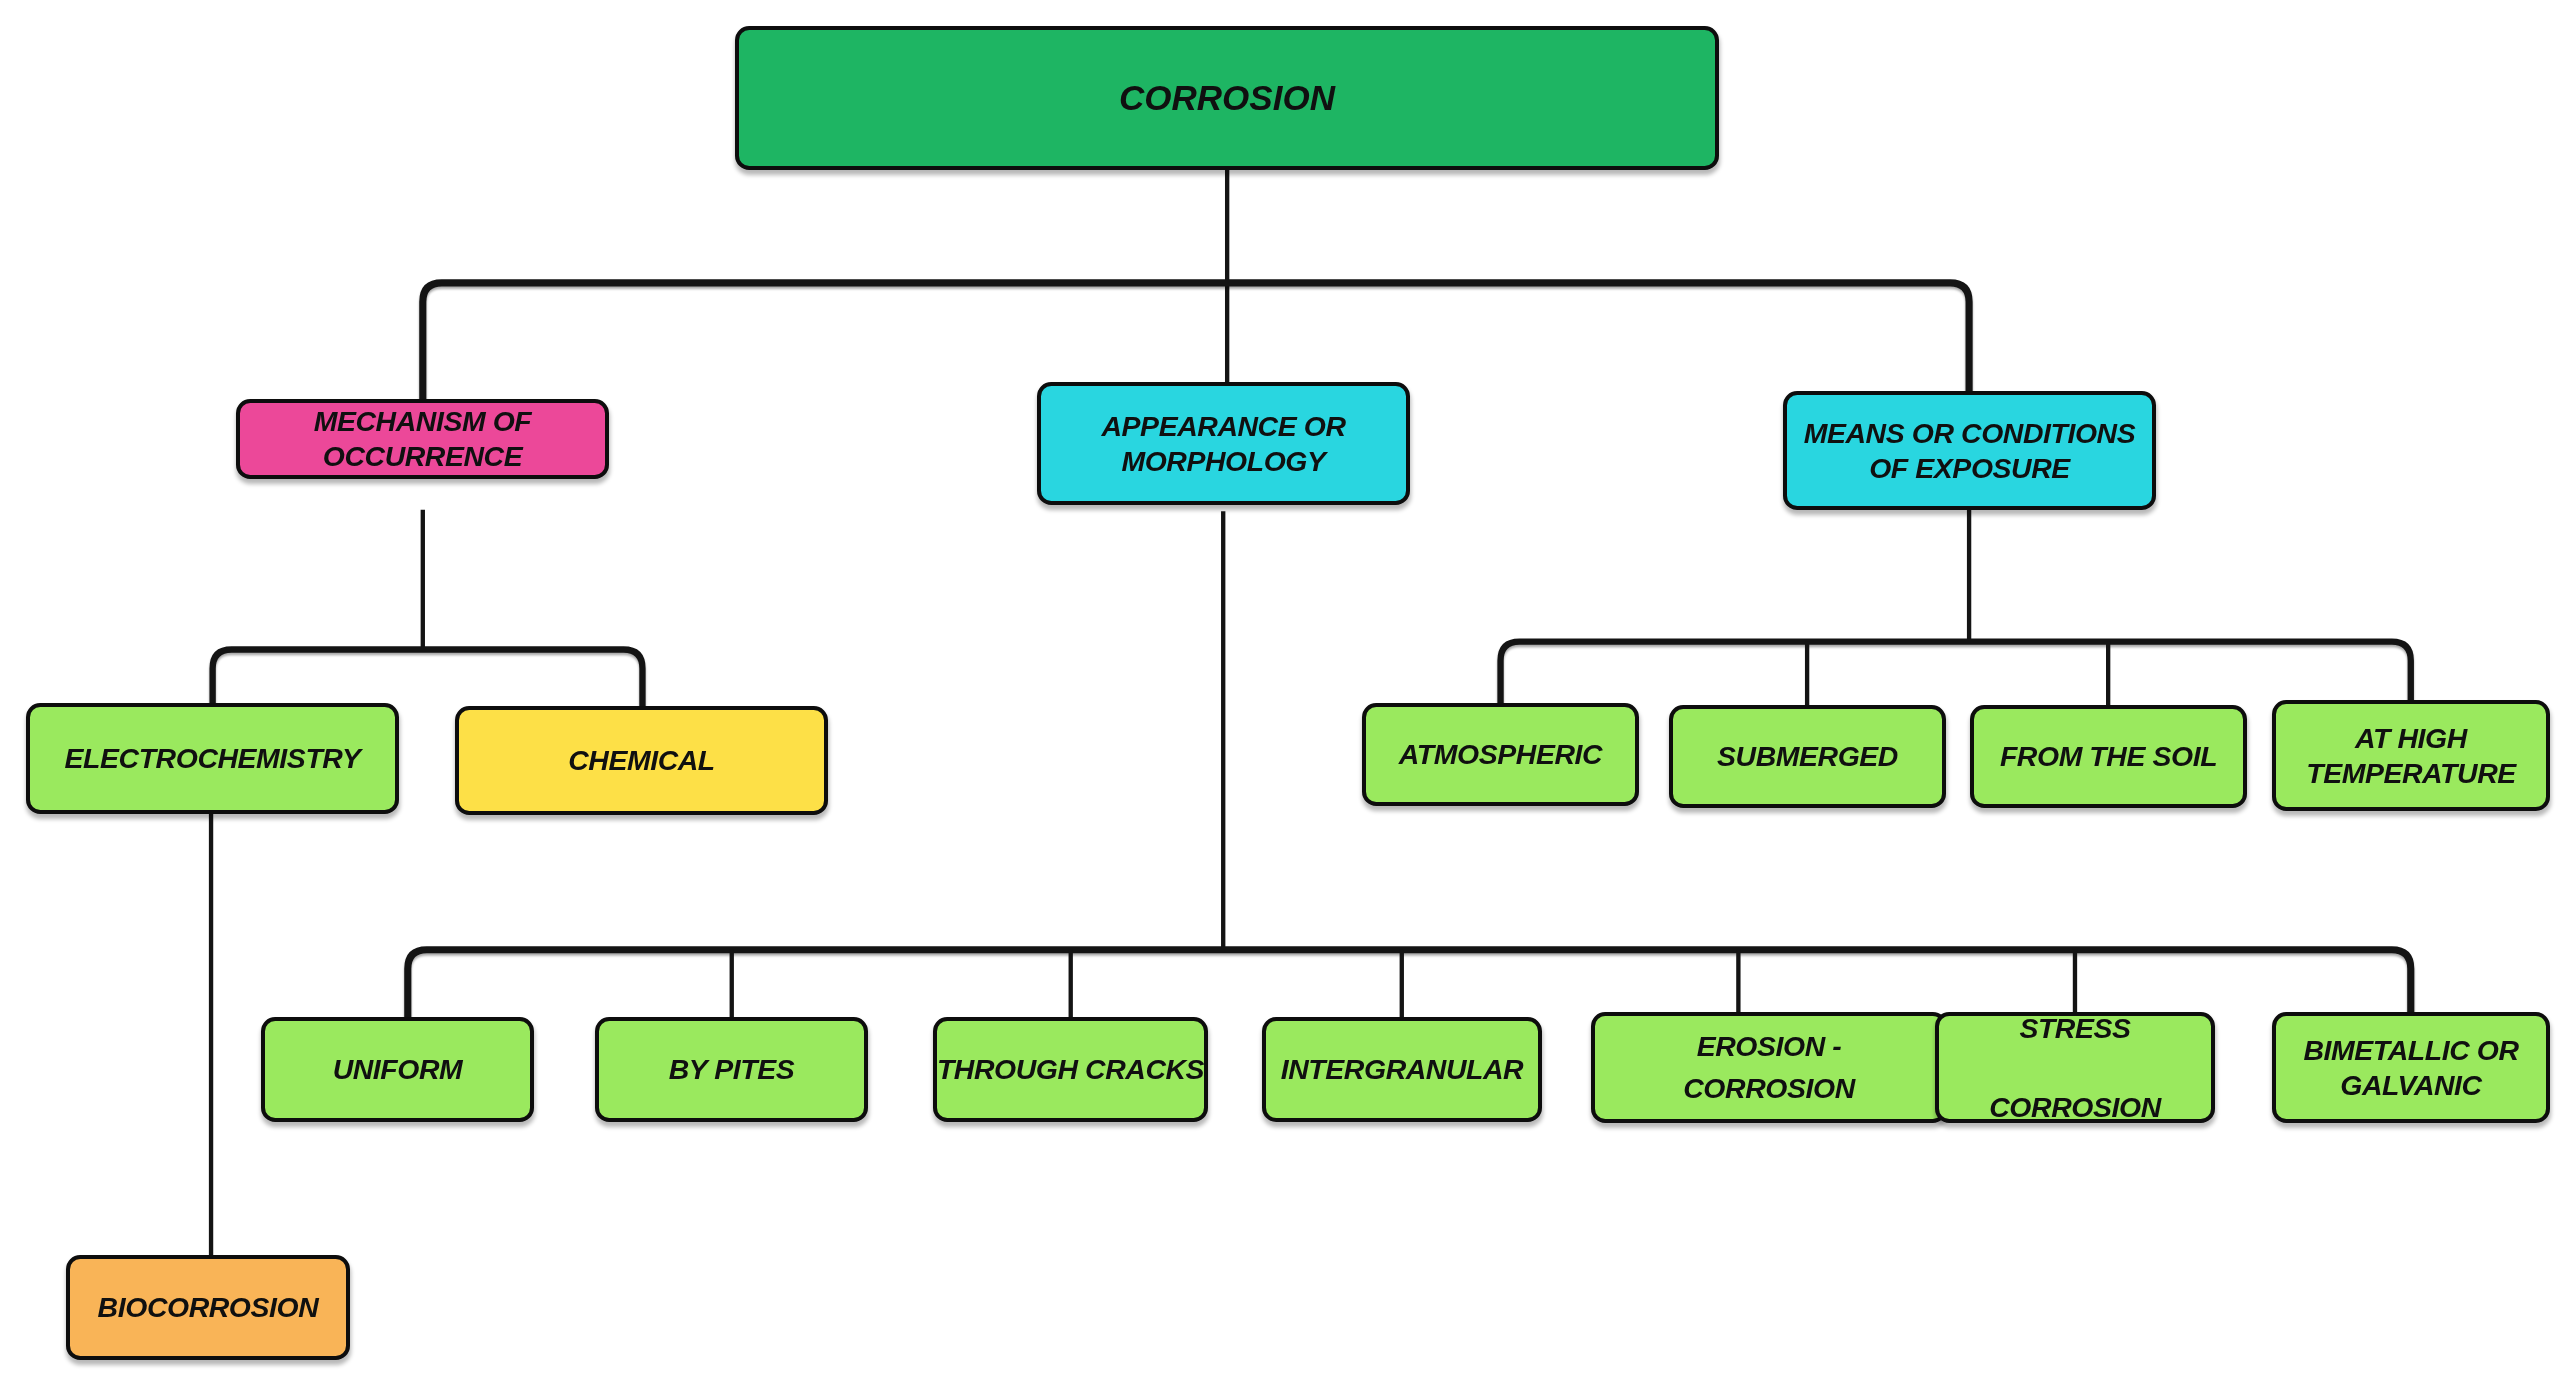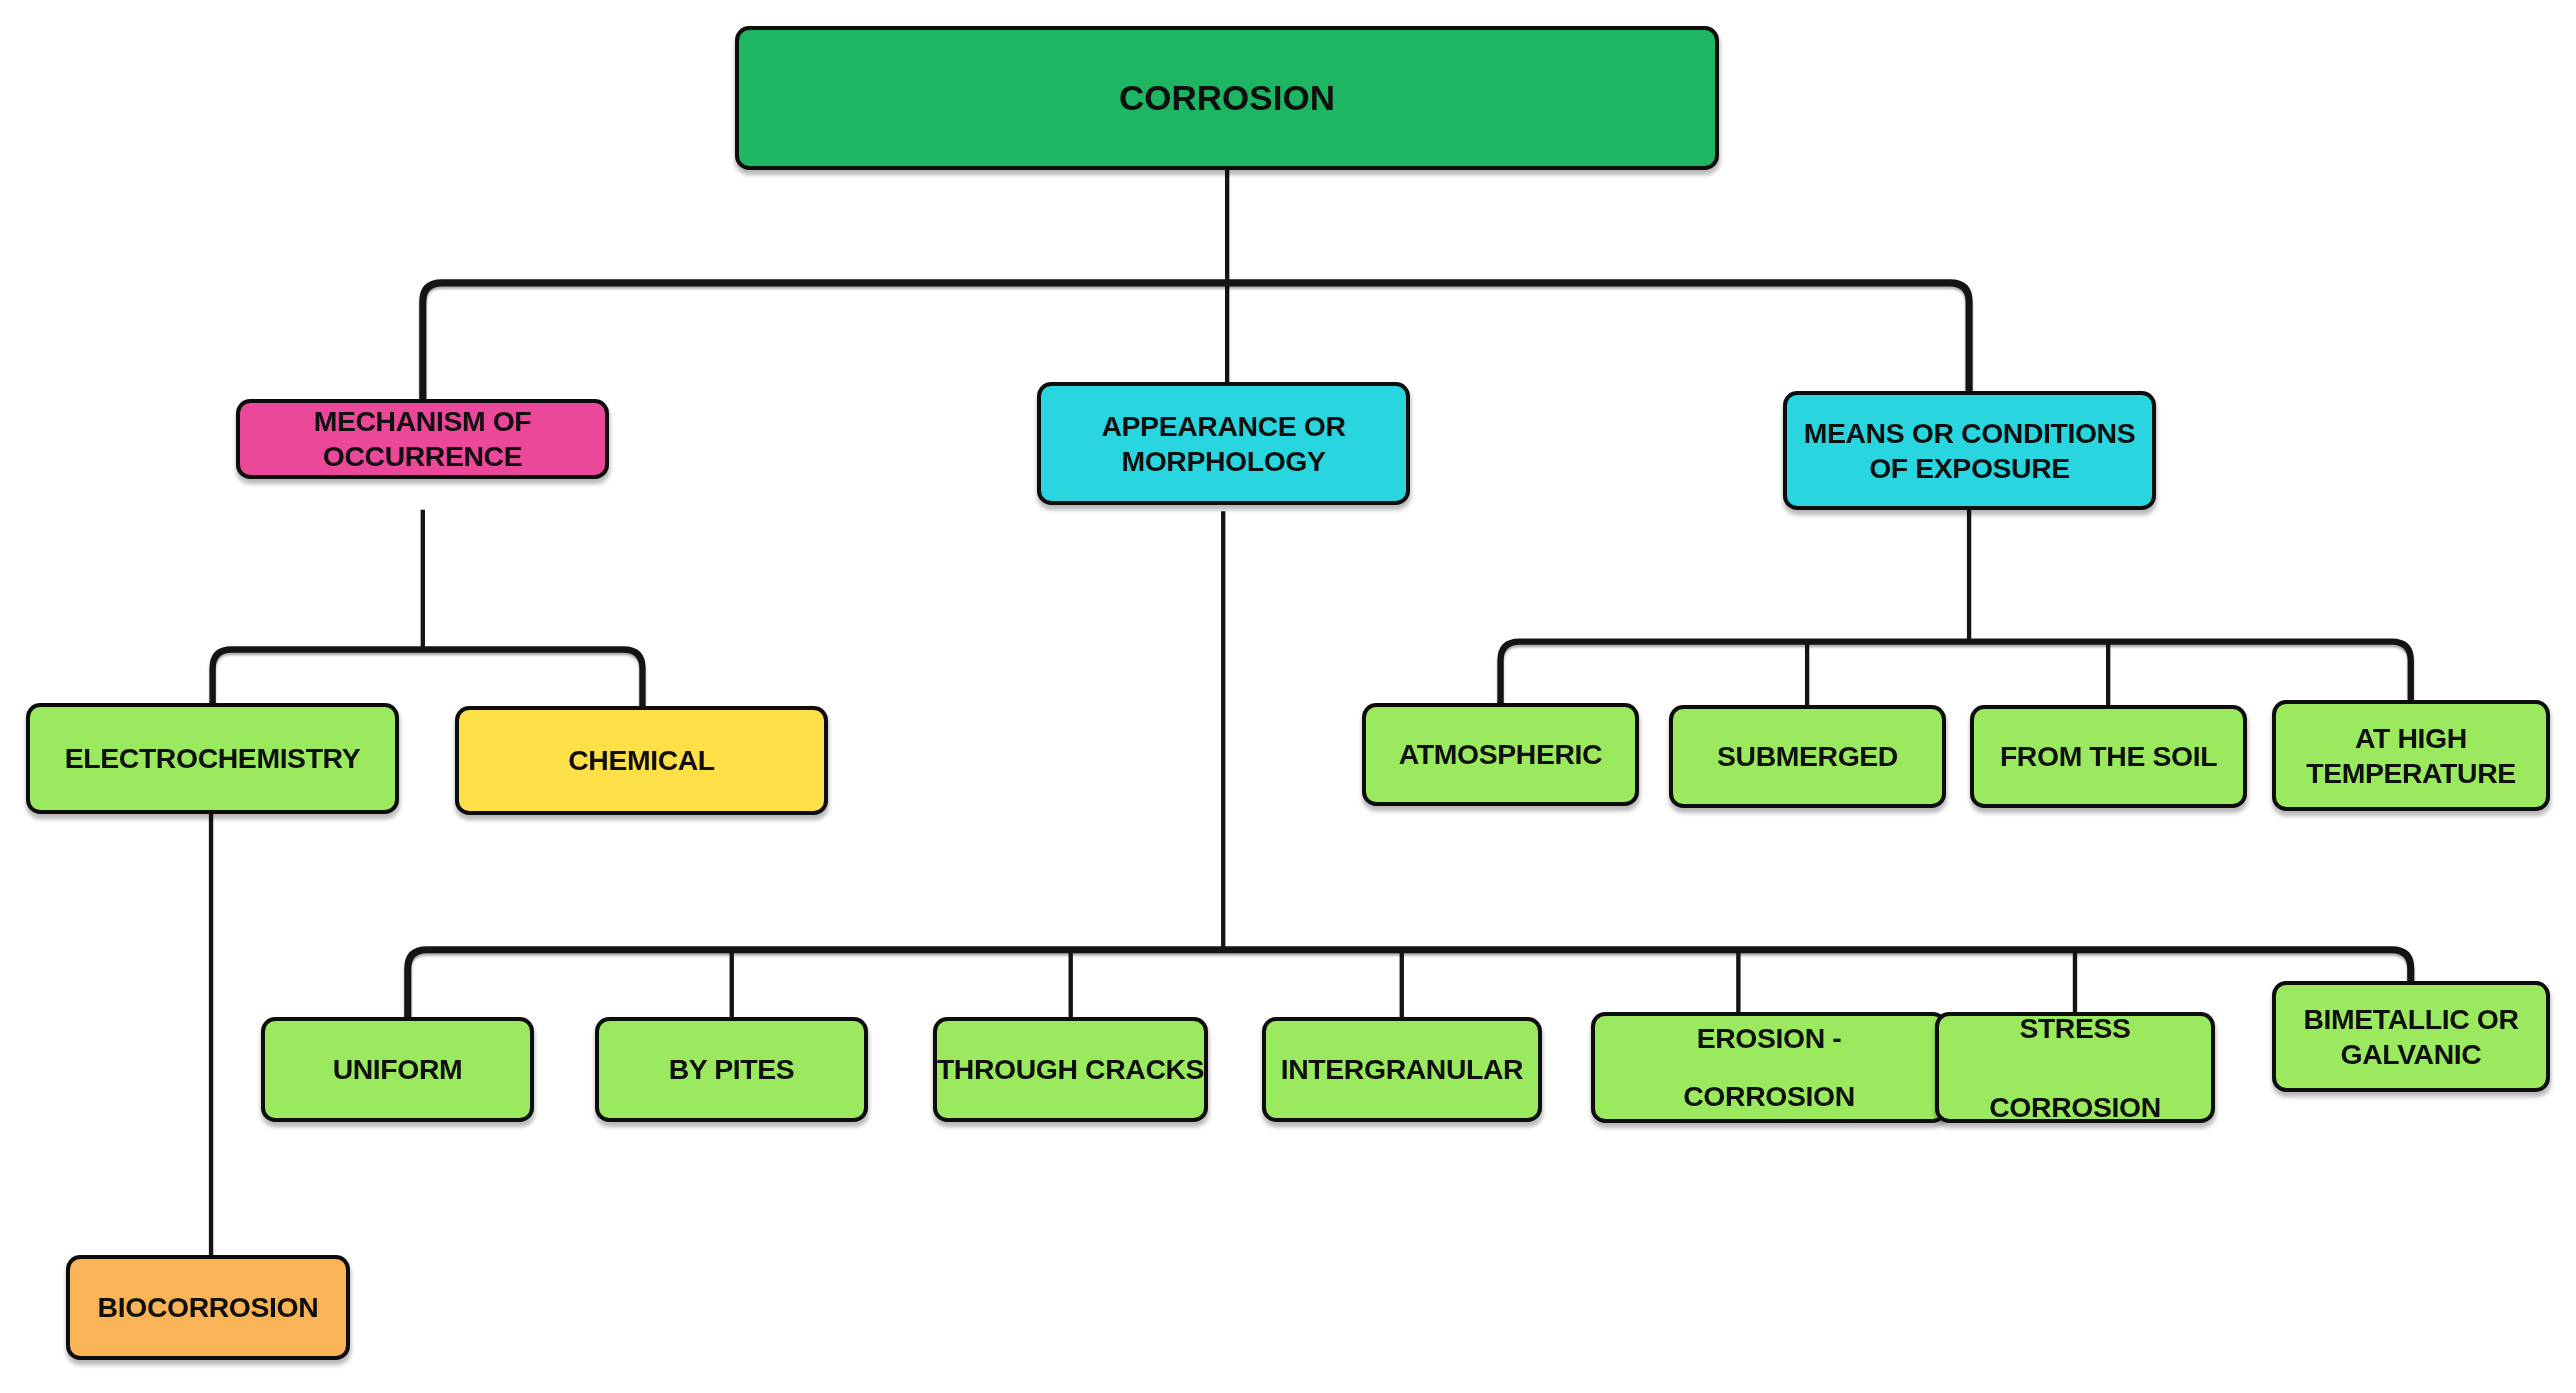--- a/index.html
+++ b/index.html
@@ -43,21 +43,22 @@
     display: flex;
     flex-direction: column;
     align-items: center;
     justify-content: center;
     text-align: center;
     color: #101010;
     font-weight: bold;
     font-size: 28.4px;
     line-height: 1.22;
     letter-spacing: -0.4px;
-    padding: 5px 8px;
+    padding: 13px 8px;
+    font-style: italic;
   }
   .node .line {
     white-space: nowrap;
   }
   .role-root {
     font-size: 35px;
     letter-spacing: 0;
   }
 </style>
 </head>
@@ -129,21 +130,21 @@
         <div class="line">INTERGRANULAR</div>
       </div>
       <div class="node role-leaf" style="left: 1591px; top: 1012px; width: 356px; height: 111px; background: rgb(154, 233, 94); border-color: rgb(13, 13, 13); justify-content: space-between;">
         <div class="line">EROSION -</div>
         <div class="line">CORROSION</div>
       </div>
       <div class="node role-leaf" style="left: 1935px; top: 1012px; width: 280px; height: 111px; background: rgb(154, 233, 94); border-color: rgb(13, 13, 13); gap: 44px;">
         <div class="line">STRESS</div>
         <div class="line">CORROSION</div>
       </div>
-      <div class="node role-leaf" style="left: 2272px; top: 981px; width: 278px; height: 111px; background: rgb(154, 233, 94); border-color: rgb(13, 13, 13);">
+      <div class="node role-leaf" style="left: 2272px; top: 1012px; width: 278px; height: 111px; background: rgb(154, 233, 94); border-color: rgb(13, 13, 13);">
         <div class="line">BIMETALLIC OR</div>
         <div class="line">GALVANIC</div>
       </div>
       <div class="node role-leaf" style="left: 1362px; top: 703px; width: 277px; height: 103px; background: rgb(154, 233, 94); border-color: rgb(13, 13, 13);">
         <div class="line">ATMOSPHERIC</div>
       </div>
       <div class="node role-leaf" style="left: 1669px; top: 705px; width: 277px; height: 103px; background: rgb(154, 233, 94); border-color: rgb(13, 13, 13);">
         <div class="line">SUBMERGED</div>
       </div>
       <div class="node role-leaf" style="left: 1970px; top: 705px; width: 277px; height: 103px; background: rgb(154, 233, 94); border-color: rgb(13, 13, 13);">

